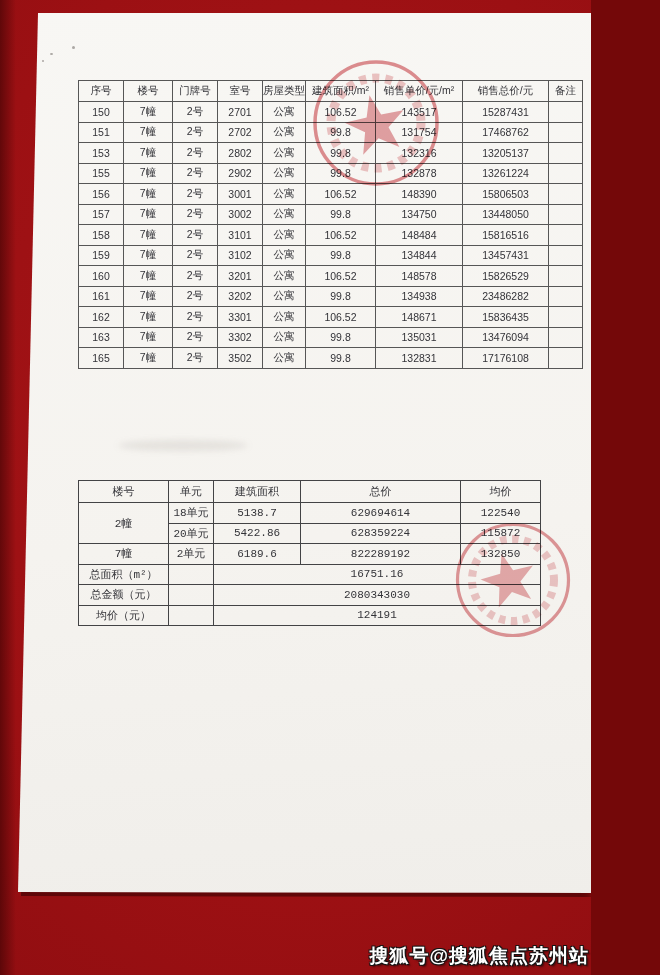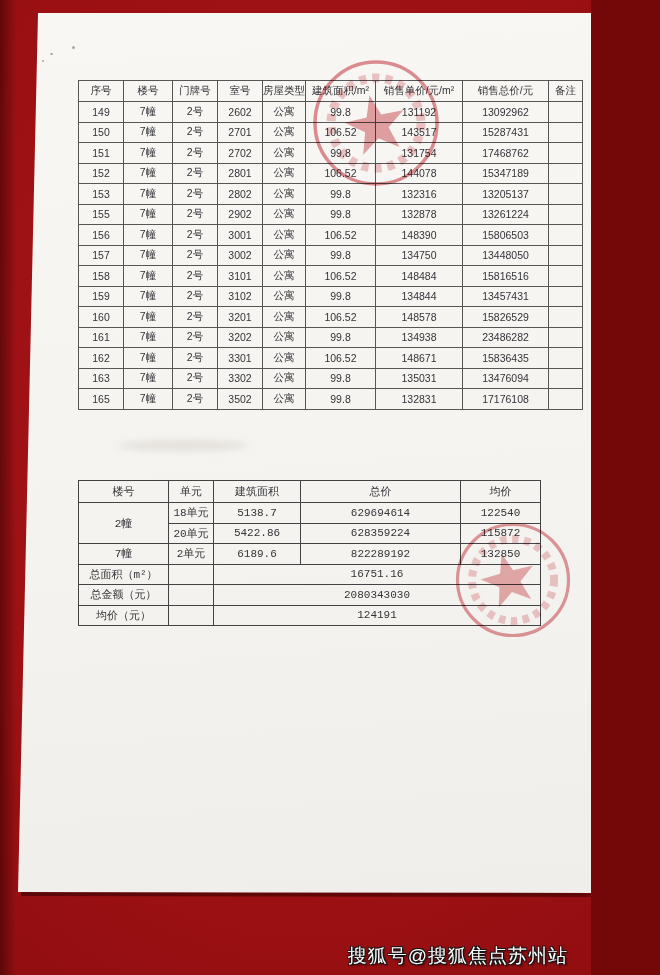--- a/index.html
+++ b/index.html
@@ -28,22 +28,22 @@
   .t2 thead th { height:21px; font-weight:normal; }
   .t2 tbody td { height:19.5px;font-family:Liberation Mono, monospace; }
 
   .stamp { position:absolute; filter:blur(.6px); mix-blend-mode:multiply; pointer-events:none; }
 
   .speck { position:absolute; border-radius:50%; background:rgba(95,90,85,.5); }
   .smudge { position:absolute; left:118px; top:440px; width:130px; height:11px;
     background:rgba(130,120,112,.14); filter:blur(3px); border-radius:50%; }
 
   .watermark {
-    position:absolute; right:23px; bottom:6px;
-    font-size:19px; font-weight:normal; color:#ffffff; letter-spacing:1px;
+    position:absolute; right:2px; bottom:6px;
+    font-size:19px; font-weight:bold; color:#ffffff; letter-spacing:1px;
     text-shadow:-1px -1px 0 #151515, 1px -1px 0 #151515, -1px 1px 0 #151515,
                  1px 1px 0 #151515, 2px 2px 2px rgba(0,0,0,.55);
   }
 </style>
 </head>
 <body>
 
 <div class="scene">
   <div class="paper-shadow"></div>
   <div class="paper">
@@ -73,61 +73,39 @@
             <th>室号</th>
             <th>房屋类型</th>
             <th>建筑面积/m²</th>
             <th>销售单价/元/m²</th>
             <th>销售总价/元</th>
             <th>备注</th>
           </tr>
       </thead>
       <tbody>
           <tr>
-            <td>149</td>
-            <td>7幢</td>
-            <td>2号</td>
-            <td>2602</td>
-            <td>公寓</td>
-            <td>99.8</td>
-            <td>131192</td>
-            <td>13092962</td>
-            <td></td>
-          </tr>
-          <tr>
             <td>150</td>
             <td>7幢</td>
             <td>2号</td>
             <td>2701</td>
             <td>公寓</td>
             <td>106.52</td>
             <td>143517</td>
             <td>15287431</td>
             <td></td>
           </tr>
           <tr>
             <td>151</td>
             <td>7幢</td>
             <td>2号</td>
             <td>2702</td>
             <td>公寓</td>
             <td>99.8</td>
             <td>131754</td>
             <td>17468762</td>
-            <td></td>
-          </tr>
-          <tr>
-            <td>152</td>
-            <td>7幢</td>
-            <td>2号</td>
-            <td>2801</td>
-            <td>公寓</td>
-            <td>106.52</td>
-            <td>144078</td>
-            <td>15347189</td>
             <td></td>
           </tr>
           <tr>
             <td>153</td>
             <td>7幢</td>
             <td>2号</td>
             <td>2802</td>
             <td>公寓</td>
             <td>99.8</td>
             <td>132316</td>

